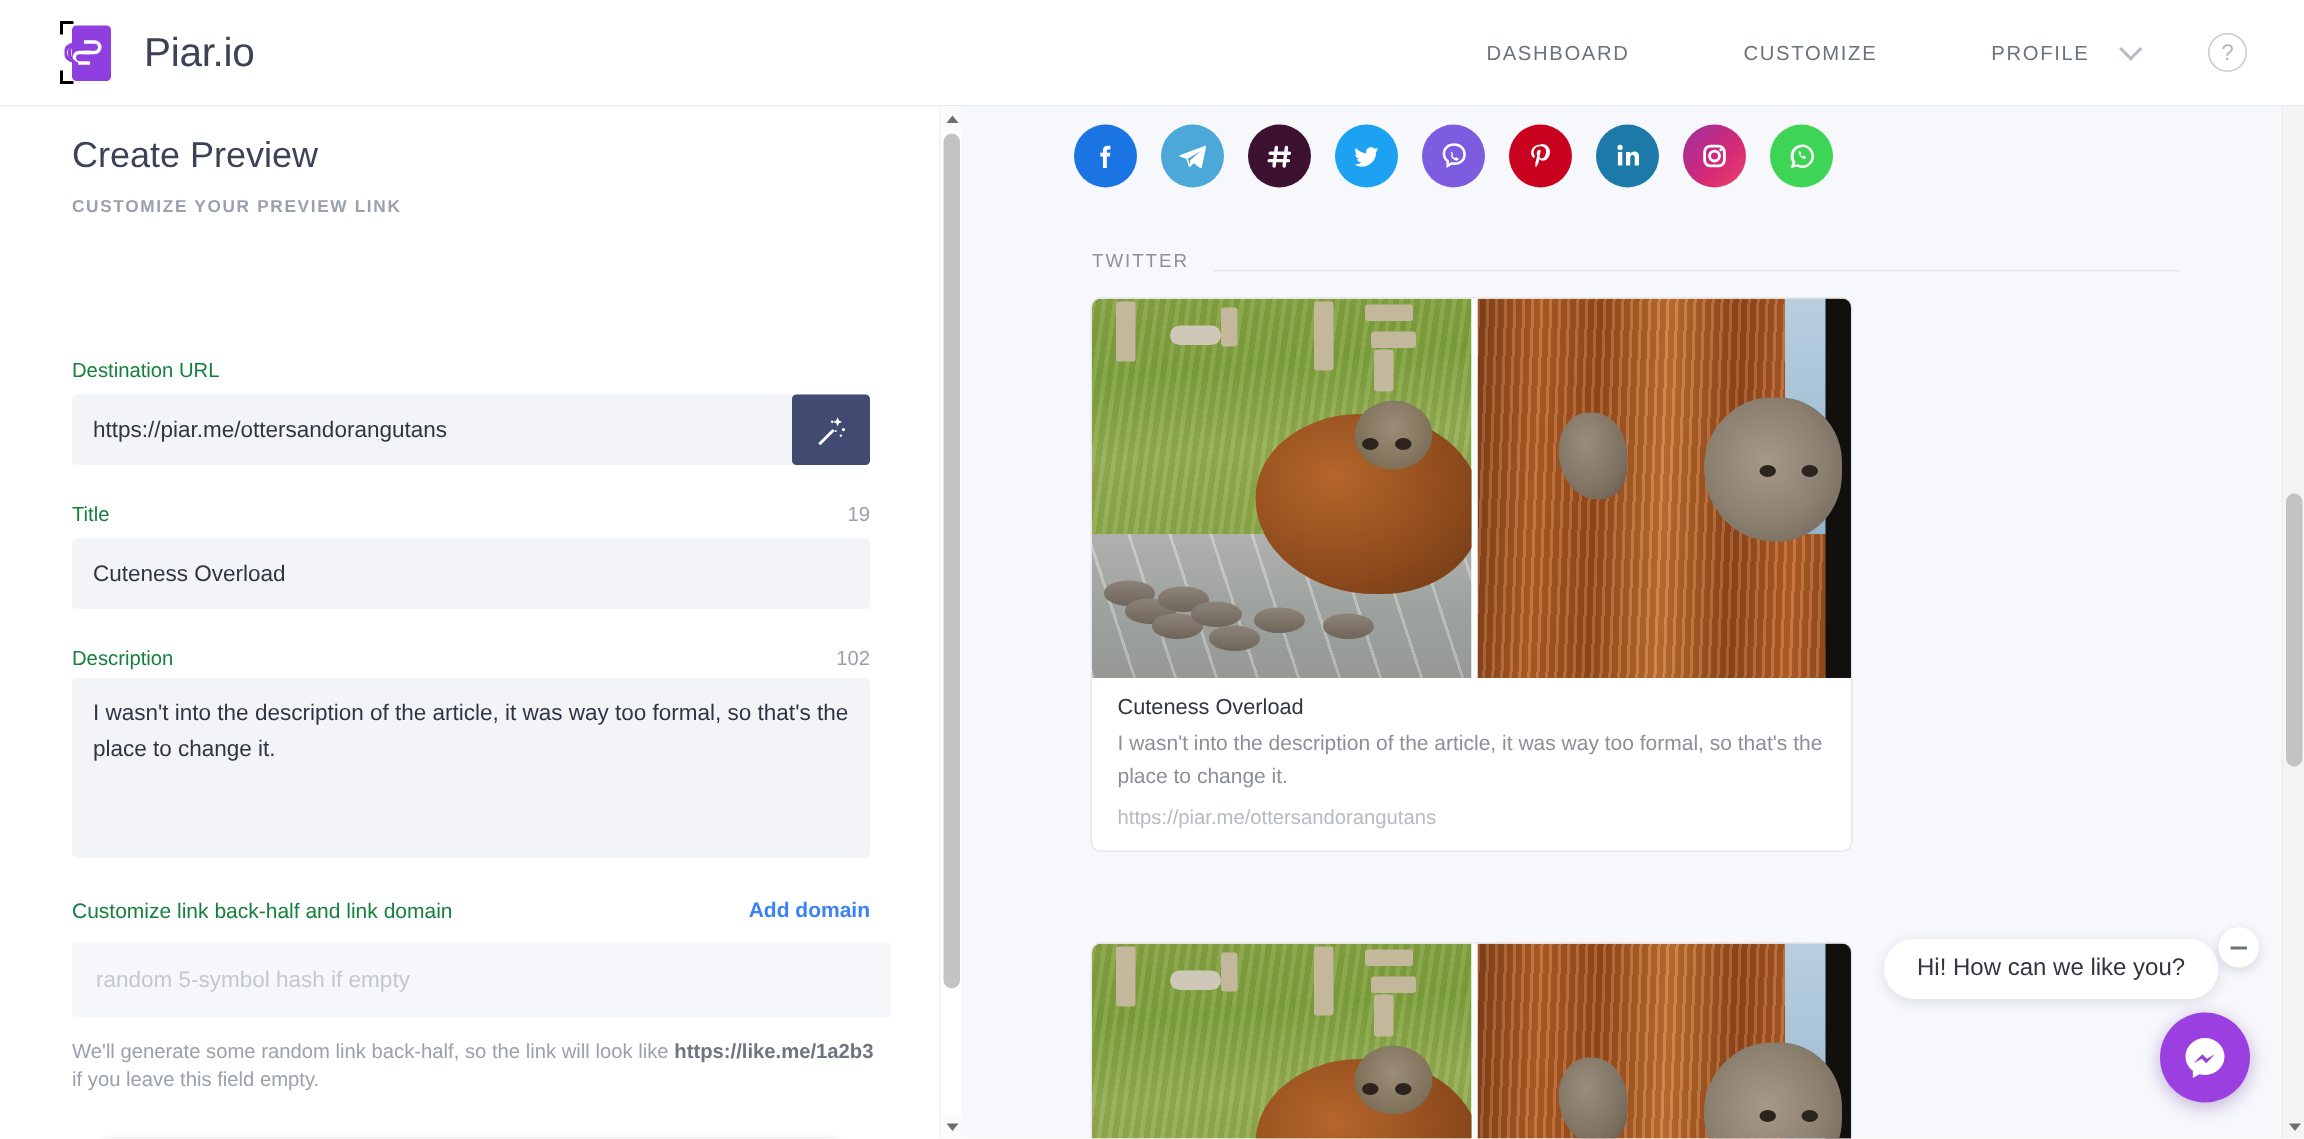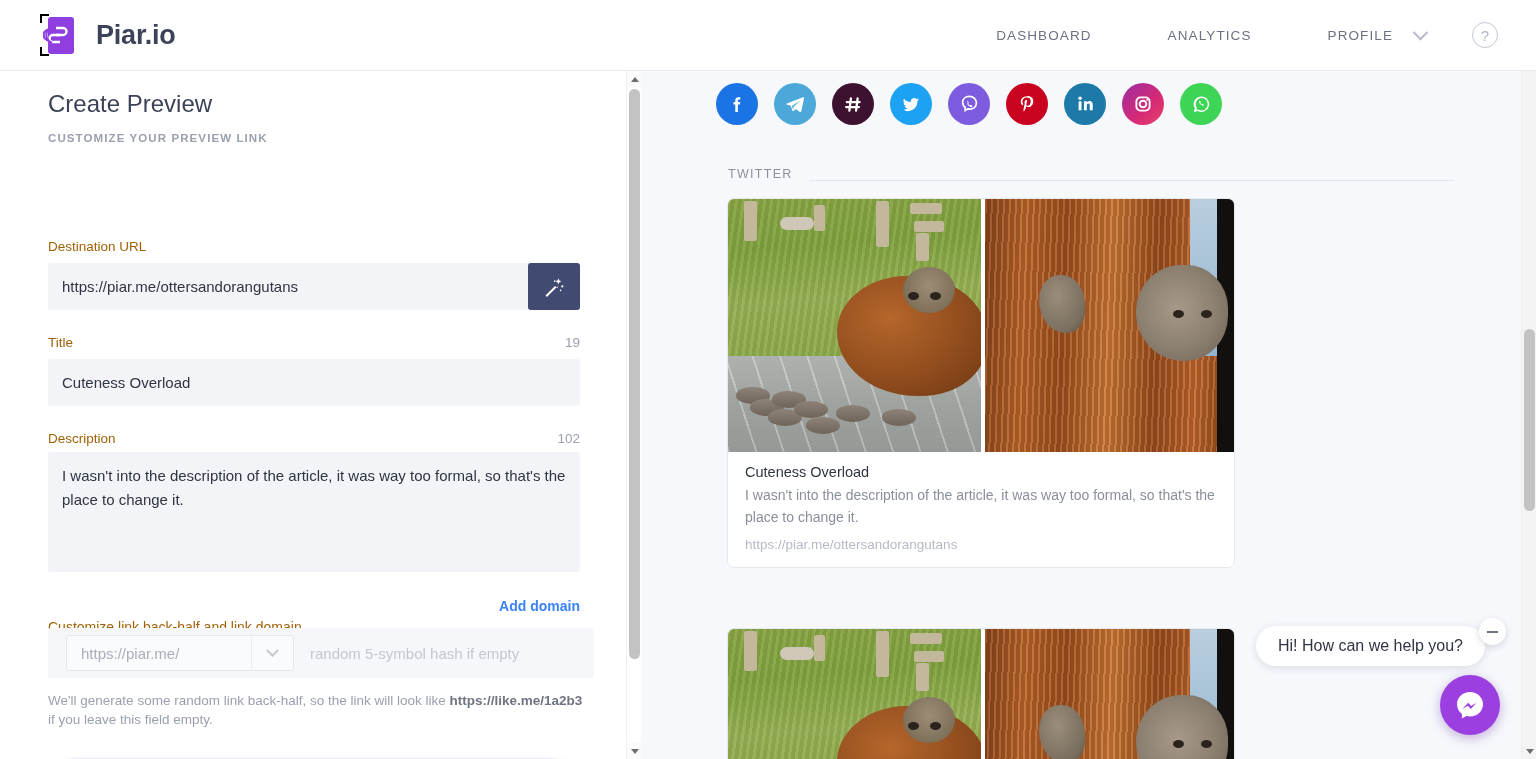--- a/index.html
+++ b/index.html
@@ -26,21 +26,21 @@
   .logo-tile {
     position: absolute; left: 8px; top: 3px;
     width: 26px; height: 37px; border-radius: 3px;
     background: #8f3fe0;
   }
   .logo-chain { position: absolute; left: 3px; top: 10px; z-index: 2; }
   .brk { position: absolute; width: 9px; height: 9px; border-color: #8f3fe0; }
   .brk.tl { left: 0; top: 0; border-left: 2px solid; border-top: 2px solid; }
   .brk.bl { left: 0; bottom: 0; border-left: 2px solid; border-bottom: 2px solid; }
   .brand-name {
-    margin-left: 14px; font-size: 27px; font-weight: bold;
+    margin-left: 14px; font-size: 27px; font-weight: normal;
     color: #3c4257; letter-spacing: -0.2px;
   }
   .nav { margin-left: auto; margin-right: 38px; display: flex; align-items: center; }
   .nav-item {
     font-size: 13.5px; letter-spacing: 1.1px; color: #6b7280;
     padding: 8px 10px; cursor: pointer; white-space: nowrap;
   }
   .nav-gap { width: 56px; }
   .chev {
     width: 11px; height: 11px; margin-left: 12px;
@@ -63,21 +63,21 @@
   .lp-inner { position: absolute; top: 0; left: 0; width: 626px; height: 688px; }
   .panel-title {
     position: absolute; left: 48px; top: 19px;
     font-size: 24px; color: #3c4257; font-weight: normal;
   }
   .panel-sub {
     position: absolute; left: 48px; top: 61px;
     font-size: 11.5px; letter-spacing: 1.1px; color: #9aa0ad; font-weight: bold;
   }
   .fld-label {
-    position: absolute; font-size: 13.5px; color: #a16207;
+    position: absolute; font-size: 13.5px; color: #15803d;
   }
   .fld-count {
     position: absolute; font-size: 13.5px; color: #9aa0ad; right: 46px;
   }
   .input-box {
     position: absolute; left: 48px;
     background: #f2f4f8; border-radius: 3px;
     display: flex; align-items: center;
     font-size: 15px; color: #2f3542;
   }
@@ -259,21 +259,21 @@
             <path d="M6 5.6 a5.4 5.4 0 0 0 0 10.8"></path>
           </g>
         </svg>
       </div>
       <div class="brand-name">Piar.io</div>
     </div>
 
     <div class="nav">
       <div class="nav-item">DASHBOARD</div>
       <div class="nav-gap"></div>
-      <div class="nav-item">ANALYTICS</div>
+      <div class="nav-item">CUSTOMIZE</div>
       <div class="nav-gap"></div>
       <div class="nav-item">PROFILE</div>
       <div class="chev"></div>
       <div class="help-btn">?</div>
     </div>
   </div>
 
   <div class="left-panel">
     <div class="lp-inner">
       <div class="panel-title">Create Preview</div>
@@ -297,29 +297,24 @@
       <div class="fld-label" style="left:48px;top:264px;">Title</div>
       <div class="fld-count" style="top:264px;">19</div>
       <div class="input-box" style="top:288px;width:532px;height:47px;">
         <span class="txt">Cuteness Overload</span>
       </div>
 
       <div class="fld-label" style="left:48px;top:360px;">Description</div>
       <div class="fld-count" style="top:360px;">102</div>
       <div class="desc-box">I wasn't into the description of the article, it was way too formal, so that's the place to change it.</div>
 
-      <div class="fld-label" style="left:48px;top:528px;font-size:14px;margin-top:20px;">Customize link back-half and link domain</div>
+      <div class="fld-label" style="left:48px;top:528px;font-size:14px;">Customize link back-half and link domain</div>
       <div class="add-domain">Add domain</div>
 
       <div class="domain-row">
-        <div class="domain-select">
-          <span class="dtxt">https://piar.me/</span>
-          <span class="dsel-divider"></span>
-          <span class="dsel-chev"></span>
-        </div>
         <span class="hash-ph">random 5-symbol hash if empty</span>
       </div>
 
       <div class="hint">
         <span>We'll generate some random link back-half, so the link will look like </span><b>https://like.me/1a2b3</b><span> if you leave this field empty.</span>
       </div>
 
       <div class="bottom-bar">
         
         
@@ -470,21 +465,21 @@
     </div>
   </div>
 
   <div class="rscroll">
     <div class="thumb"></div>
     <div class="arw">
         <span class="tri d"></span>
       </div>
   </div>
 
-  <div class="chat-bubble">Hi! How can we help you?</div>
+  <div class="chat-bubble">Hi! How can we like you?</div>
   <div class="chat-min">
       <i></i>
     </div>
   <div class="chat-fab">
     <svg width="40" height="40" viewBox="0 0 40 40">
       <path d="M20 7C12.8 7 7 12.5 7 19.3c0 3.9 1.9 7.3 4.9 9.6v4.7l4.5-2.5c1.2.3 2.4.5 3.6.5 7.2 0 13-5.5 13-12.3S27.2 7 20 7z" fill="#fff"></path>
       <path d="M12.4 23.9l5.8-6.1 3 3.1 5.4-3.1-5.8 6.1-2.9-3.1z" fill="#9b3fe0"></path>
     </svg>
   </div>
 

